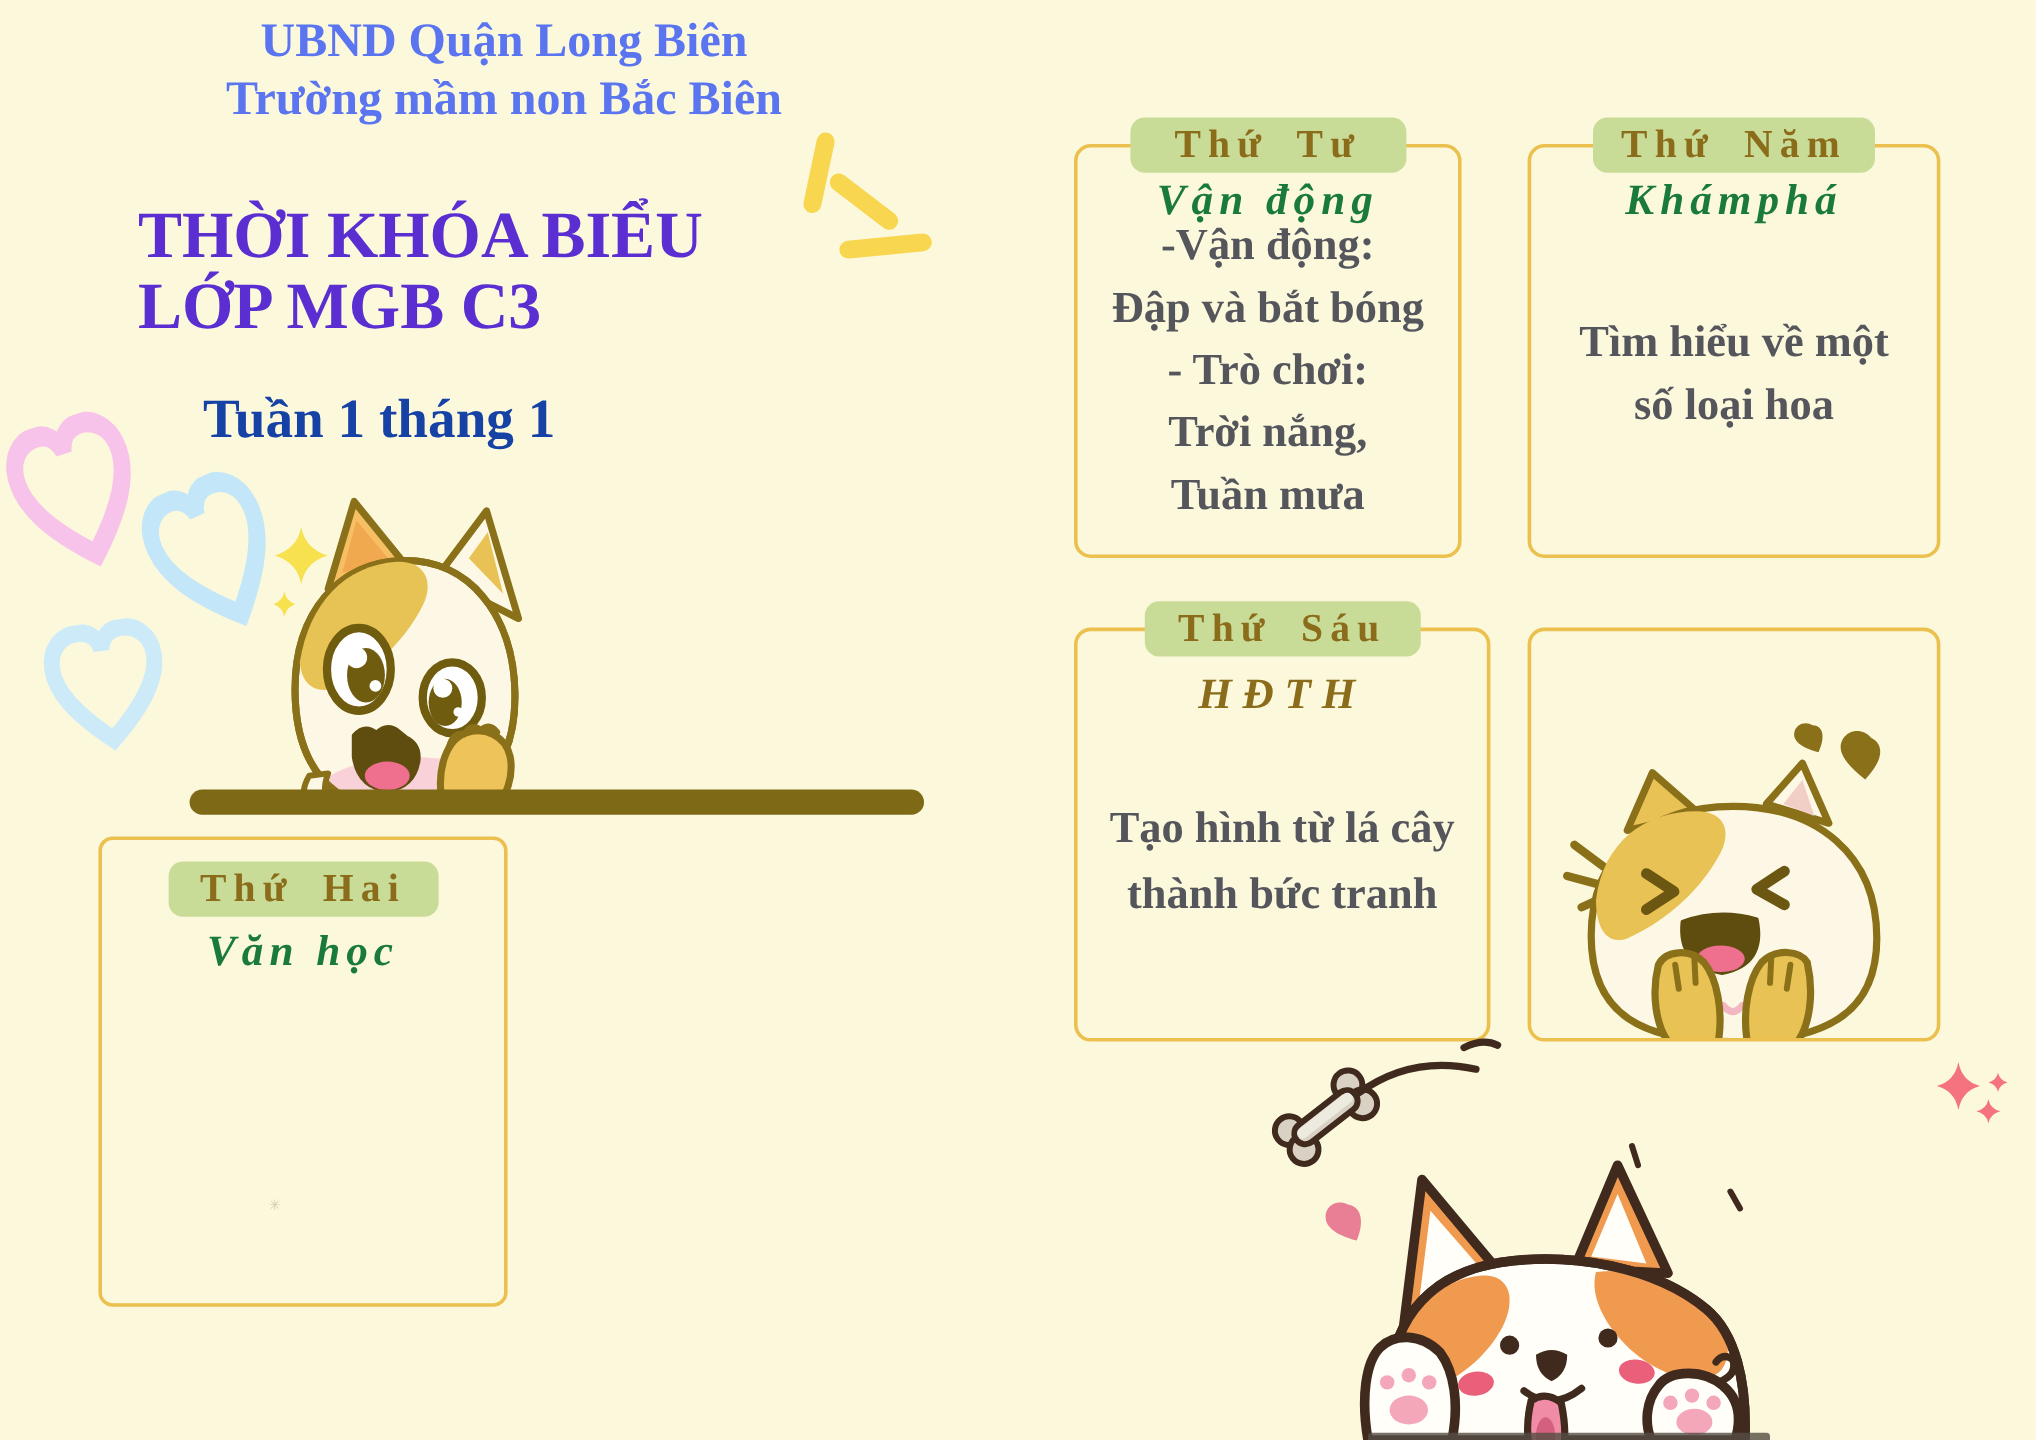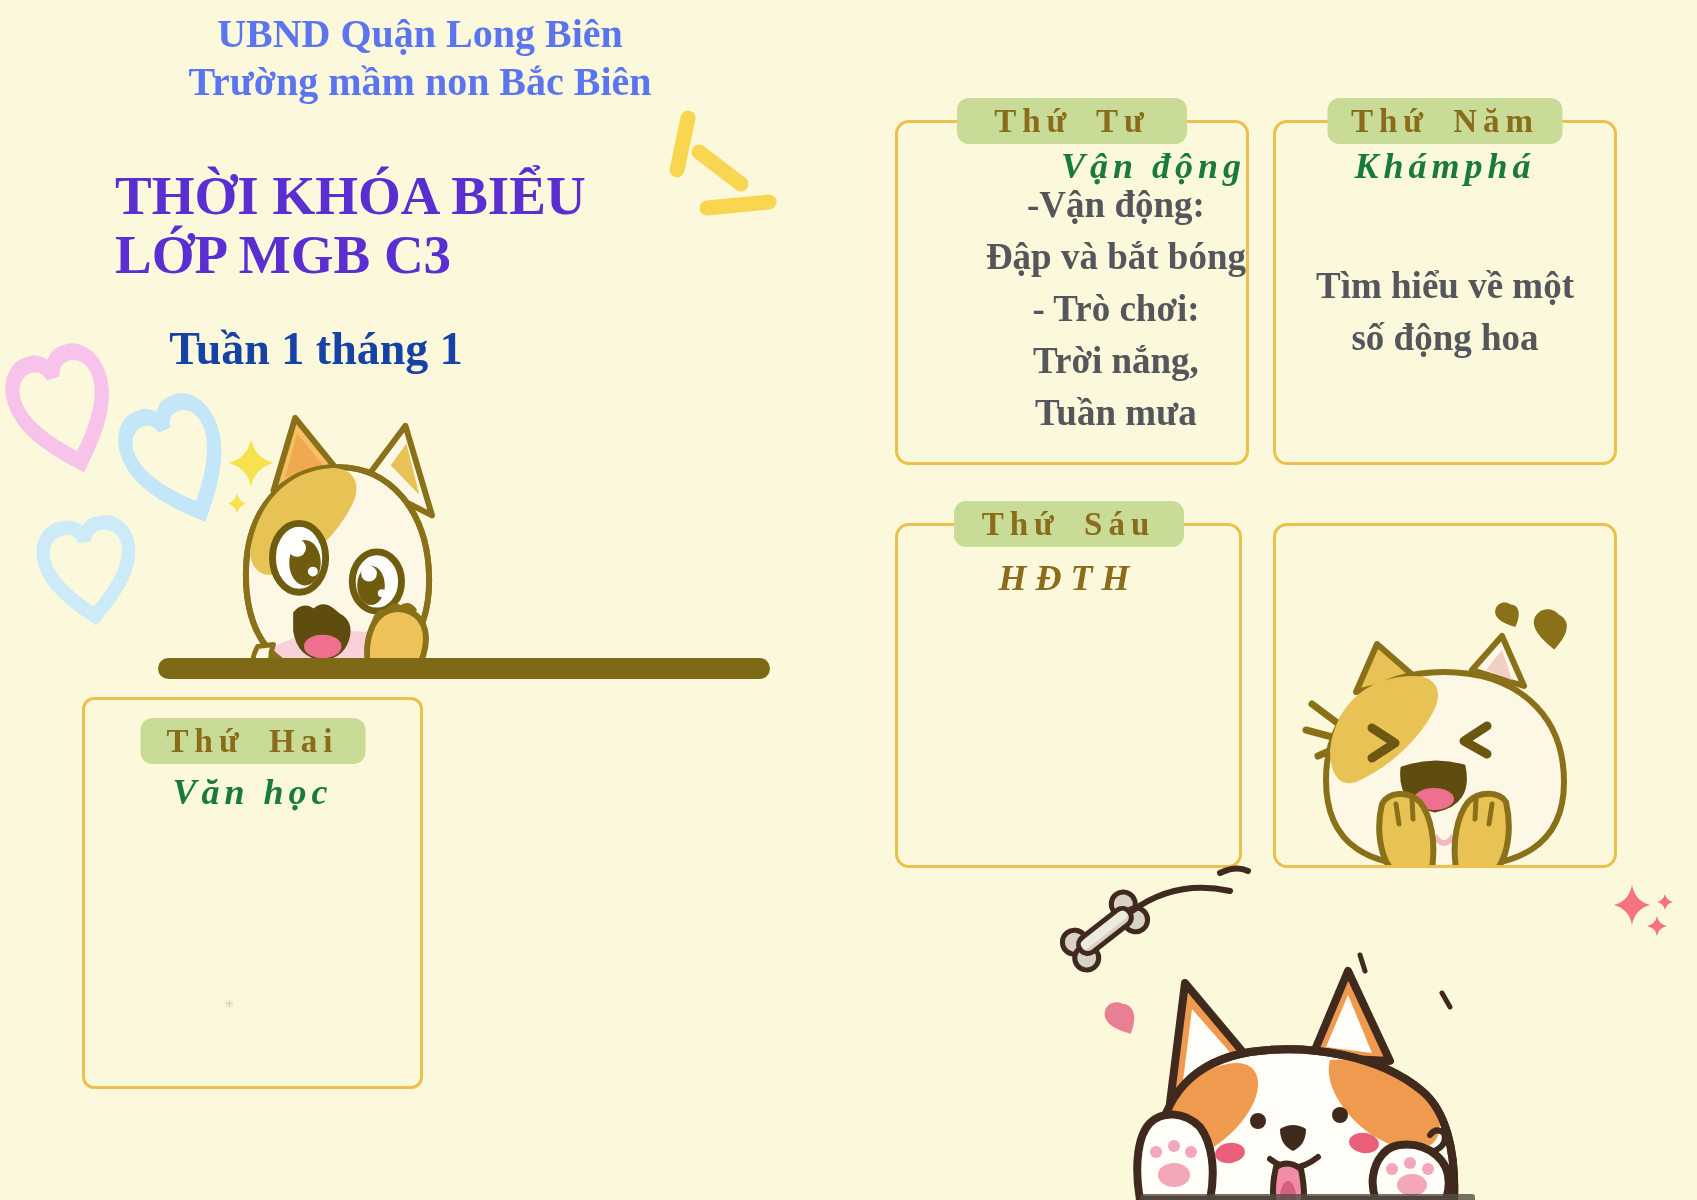--- a/index.html
+++ b/index.html
@@ -27,21 +27,21 @@
   .bline{color:var(--bodyText);font-size:37px;line-height:52px;white-space:nowrap;}
   
   .card-mon{left:82px;top:697px;width:341px;height:392px;border-radius:12px;}
   .card-mon .badge{top:18px;width:225px;}
   .card-mon .subject{margin-top:71px;}
   .card-mon .lines{margin-top:33px;}
   .card-tue{left:458px;top:733px;width:332px;height:317px;}
   .card-tue .badge{top:-21px;width:225px;}
   .card-tue .subject{margin-top:42px;letter-spacing:8px;}
   .card-tue .lines{margin-top:56px;}
-  .card-wed{left:895px;top:120px;width:354px;height:345px;align-items:flex-end;}
+  .card-wed{left:895px;top:120px;width:323px;height:345px;}
   .card-wed .badge{top:-25px;width:230px;}
   .card-wed .subject{margin-top:22px;}
   .card-wed .lines{margin-top:-8px;}
   .card-thu{left:1273px;top:120px;width:344px;height:345px;}
   .card-thu .badge{top:-25px;width:235px;}
   .card-thu .subject{margin-top:22px;}
   .card-thu .lines{margin-top:73px;}
   .card-fri{left:895px;top:523px;width:347px;height:345px;}
   .card-fri .badge{top:-25px;width:230px;}
   .card-fri .subject{margin-top:31px;}
@@ -144,28 +144,32 @@
       <div class="bline">Tuần mưa</div>
     </div>
   </div>
 
   <div class="card card-thu">
     <div class="badge">
       <span>Thứ Năm</span></div>
     <div class="subject">Khámphá</div>
     <div class="lines">
       <div class="bline">Tìm hiểu về một</div>
-      <div class="bline">số động hoa</div>
+      <div class="bline">số loại hoa</div>
     </div>
   </div>
 
   <div class="card card-fri">
     <div class="badge">
       <span>Thứ Sáu</span></div>
     <div class="subject gold">HĐTH</div>
+    <div class="lines">
+      <div class="bline">Tạo hình từ lá cây</div>
+      <div class="bline">thành bức tranh</div>
+    </div>
   </div>
 
   <div class="card card-cat">
     <svg class="abs" style="left:-2px;top:72px" width="340" height="270" viewBox="0 0 340 270">
       <g stroke-linejoin="round" stroke-linecap="round">
         <path d="M239,7 C234,2 226,3 223,9 C220,15 224,22 239,30 C248,18 247,9 239,7 Z" fill="#8A7119" transform="rotate(-12 235 18)"></path>
         <path d="M283,16 C276,9 264,11 260,20 C256,29 262,39 283,51 C296,33 295,20 283,16 Z" fill="#8A7119" transform="rotate(8 278 32)"></path>
         <path d="M38,106 L62,124 M32,132 L62,140 M44,158 L66,148" fill="none" stroke="#8A7119" stroke-width="7"></path>
         <path d="M82,94 L103,46 L142,80 Z" fill="#E8C254" stroke="#8A7119" stroke-width="6"></path>
         <path d="M198,72 L228,38 L250,88 Z" fill="#FDF8E6" stroke="#8A7119" stroke-width="6"></path>

